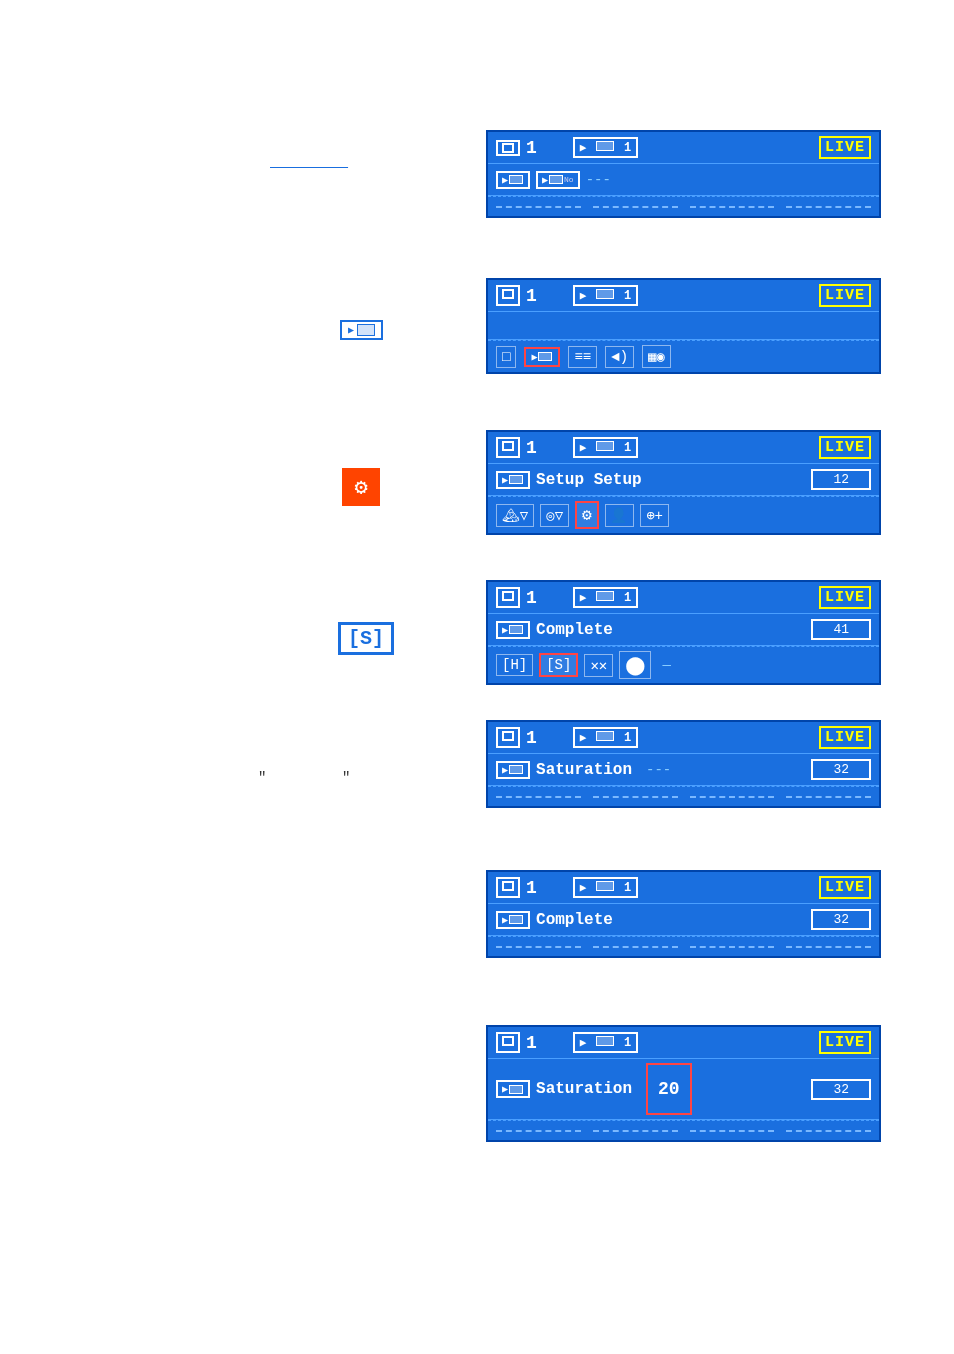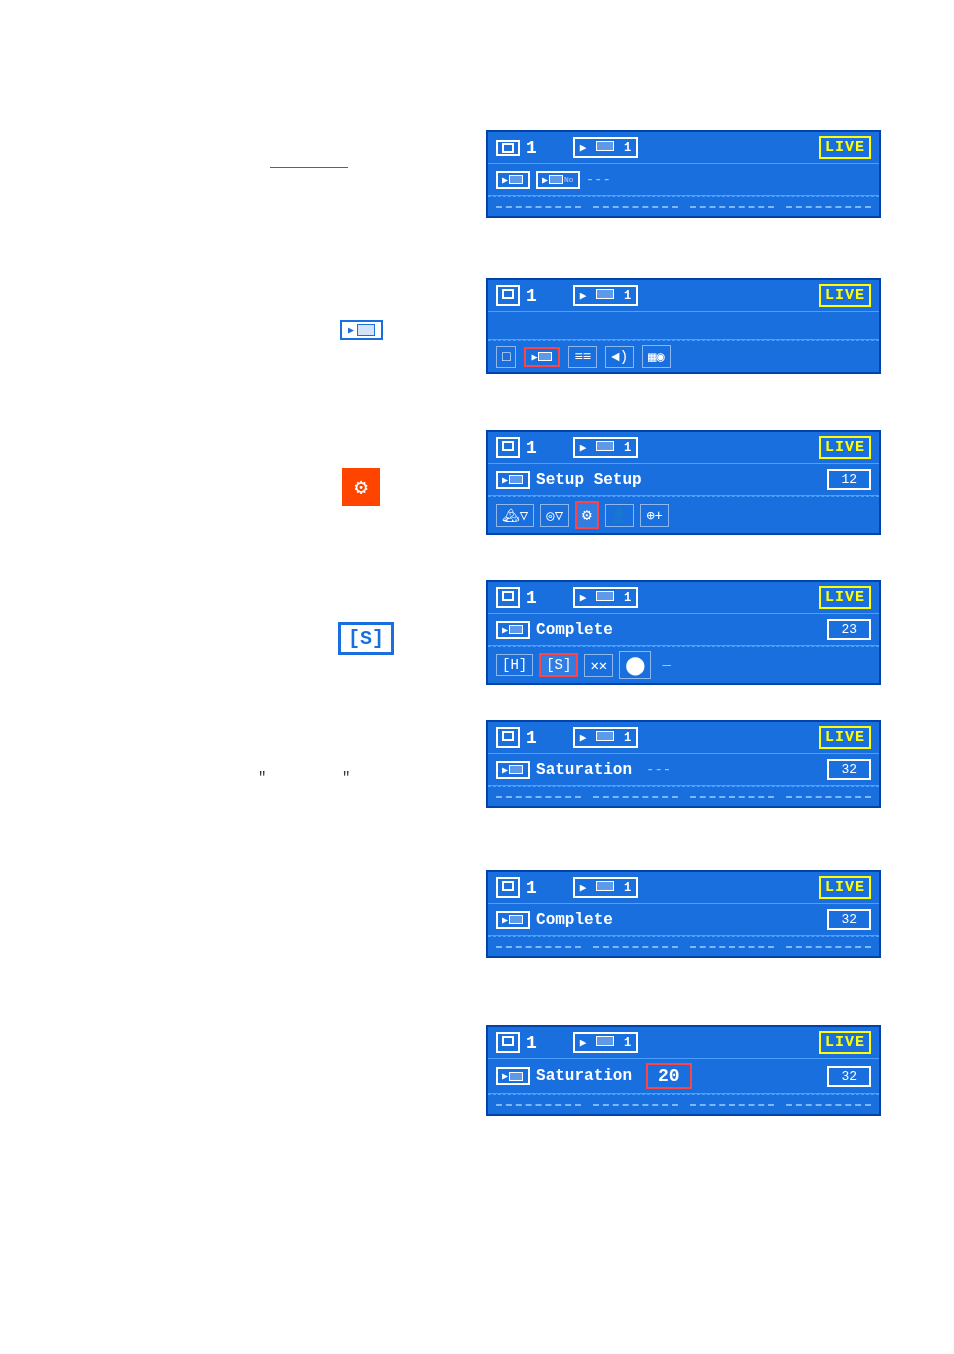--- a/index.html
+++ b/index.html
@@ -64,21 +64,21 @@
     .dashes {
       color: #88ccff;
       font-size: 14px;
     }
 
     .num-badge {
       margin-left: auto;
       color: white;
       font-size: 13px;
       border: 2px solid white;
-      padding: 1px 12px;
+      padding: 1px 20px;
       min-width: 28px;
       text-align: center;
     }
 
     .label-text {
       color: white;
       font-size: 16px;
       font-weight: bold;
       font-family: 'Courier New', monospace;
     }
@@ -212,21 +212,21 @@
         <span style="font-size:12px; font-weight:bold;">1</span>
       </span>
       <span class="live-badge">LIVE</span>
     </div>
     <div class="panel-row mid-row">
       <span style="color:white; font-size:13px; border:2px solid white; padding:1px 4px; display:inline-flex; align-items:center;">
         <span style="font-size:10px;">▶</span>
         <span style="display:inline-block;width:14px;height:9px;border:1px solid white;background:rgba(255,255,255,0.3);margin:0 1px;"></span>
       </span>
       <span class="label-text">Complete</span>
-      <span class="num-badge">23</span>
+      <span class="num-badge">41</span>
     </div>
     <div class="panel-row bottom-row" style="gap:6px; border-top:1px dashed #4a9fff;">
       <span style="color:white; font-size:14px; border:1px solid rgba(255,255,255,0.5); padding:2px 5px; font-family:'Courier New',monospace;">[H]</span>
       <span style="color:white; font-size:14px; border:2px solid #ff4444; padding:2px 5px; background:rgba(255,255,255,0.1); font-family:'Courier New',monospace;">[S]</span>
       <span style="color:white; font-size:14px; border:1px solid rgba(255,255,255,0.5); padding:2px 5px;">✕✕</span>
       <span style="color:white; font-size:18px; border:1px solid rgba(255,255,255,0.5); padding:2px 5px;">⬤</span>
       <span style="color:#88ccff; font-size:14px; padding:2px 5px; flex:1;">—</span>
     </div>
   </div>
 
@@ -305,21 +305,21 @@
         <span style="font-size:12px; font-weight:bold;">1</span>
       </span>
       <span class="live-badge">LIVE</span>
     </div>
     <div class="panel-row mid-row">
       <span style="color:white; font-size:13px; border:2px solid white; padding:1px 4px; display:inline-flex; align-items:center;">
         <span style="font-size:10px;">▶</span>
         <span style="display:inline-block;width:14px;height:9px;border:1px solid white;background:rgba(255,255,255,0.3);margin:0 1px;"></span>
       </span>
       <span class="label-text">Saturation</span>
-      <span style="border:2px solid #ff4444; color:white; font-size:18px; font-weight:bold; padding:1px 10px; background:transparent; margin-left:8px;">20</span>
+      <span style="border:2px solid #ff4444; color:white; font-size:18px; font-weight:bold; padding:14px 10px; background:transparent; margin-left:8px;">20</span>
       <span class="num-badge">32</span>
     </div>
     <div class="dotted-row">
       <div class="dot-segment"></div>
       <div class="dot-segment"></div>
       <div class="dot-segment"></div>
       <div class="dot-segment"></div>
     </div>
   </div>
 

